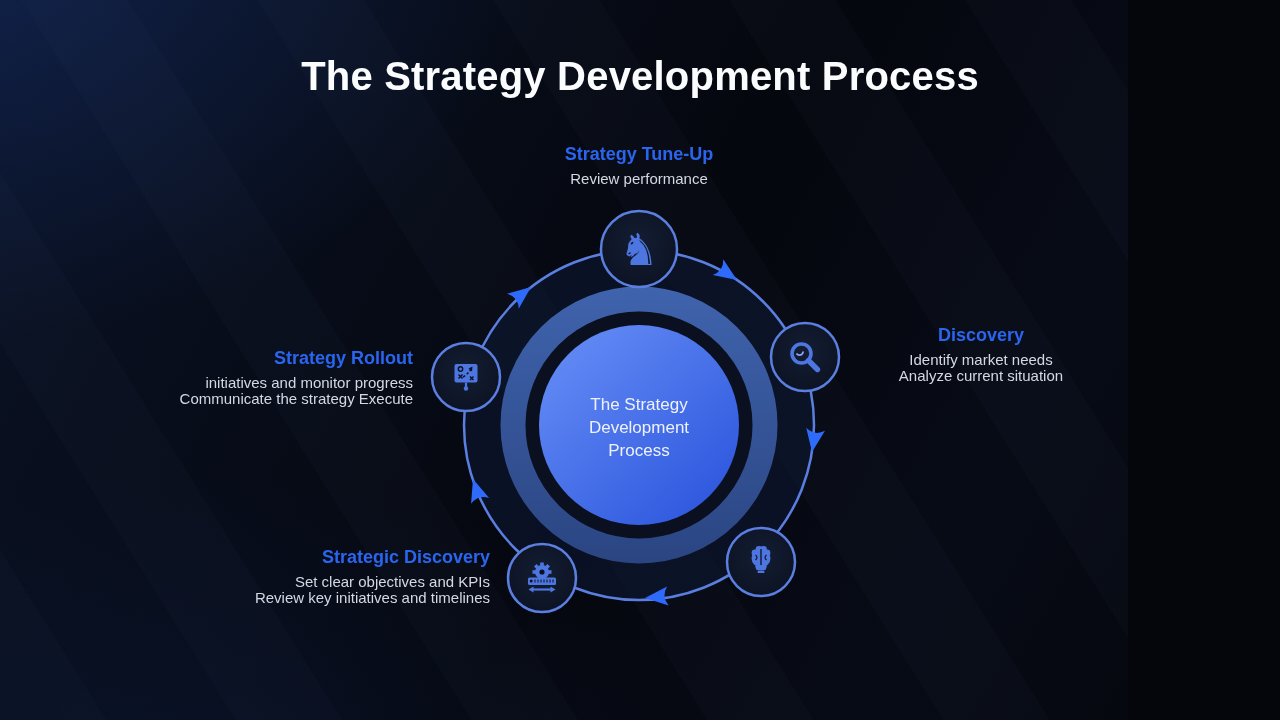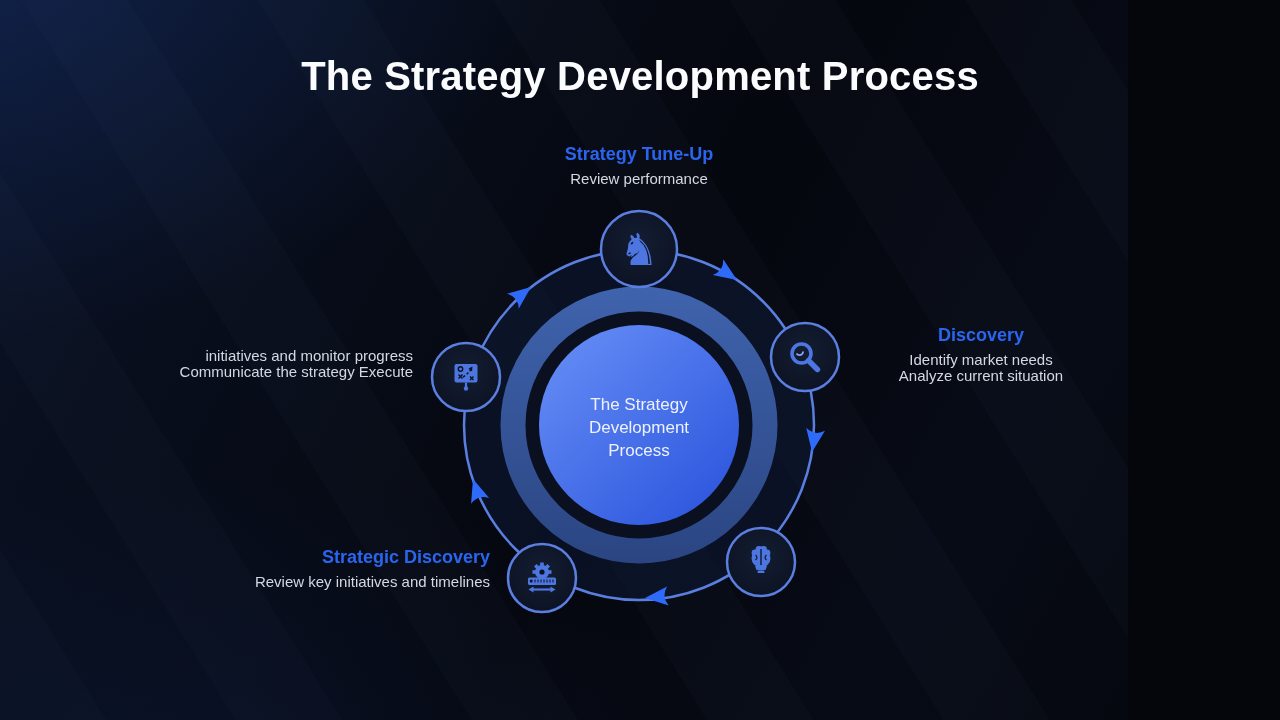--- a/index.html
+++ b/index.html
@@ -152,21 +152,23 @@
 
   <div class="step ta-l" style="left:856px;top:325px;width:250px;">
     <h2>Discovery</h2>
     <div class="ln">Identify market needs</div>
     <div class="ln">Analyze current situation</div>
   </div>
 
 
   <div class="step ta-r" style="left:190px;top:547px;width:300px;">
     <h2>Strategic Discovery</h2>
+    <div class="ln">Set clear objectives and KPIs</div>
     <div class="ln">Review key initiatives and timelines</div>
   </div>
 
   <div class="step ta-r" style="left:113px;top:348px;width:300px;">
+    <h2>Strategy Rollout</h2>
     <div class="ln">initiatives and monitor progress</div>
     <div class="ln">Communicate the strategy Execute</div>
   </div>
 
 </div>
 
 </body></html>

